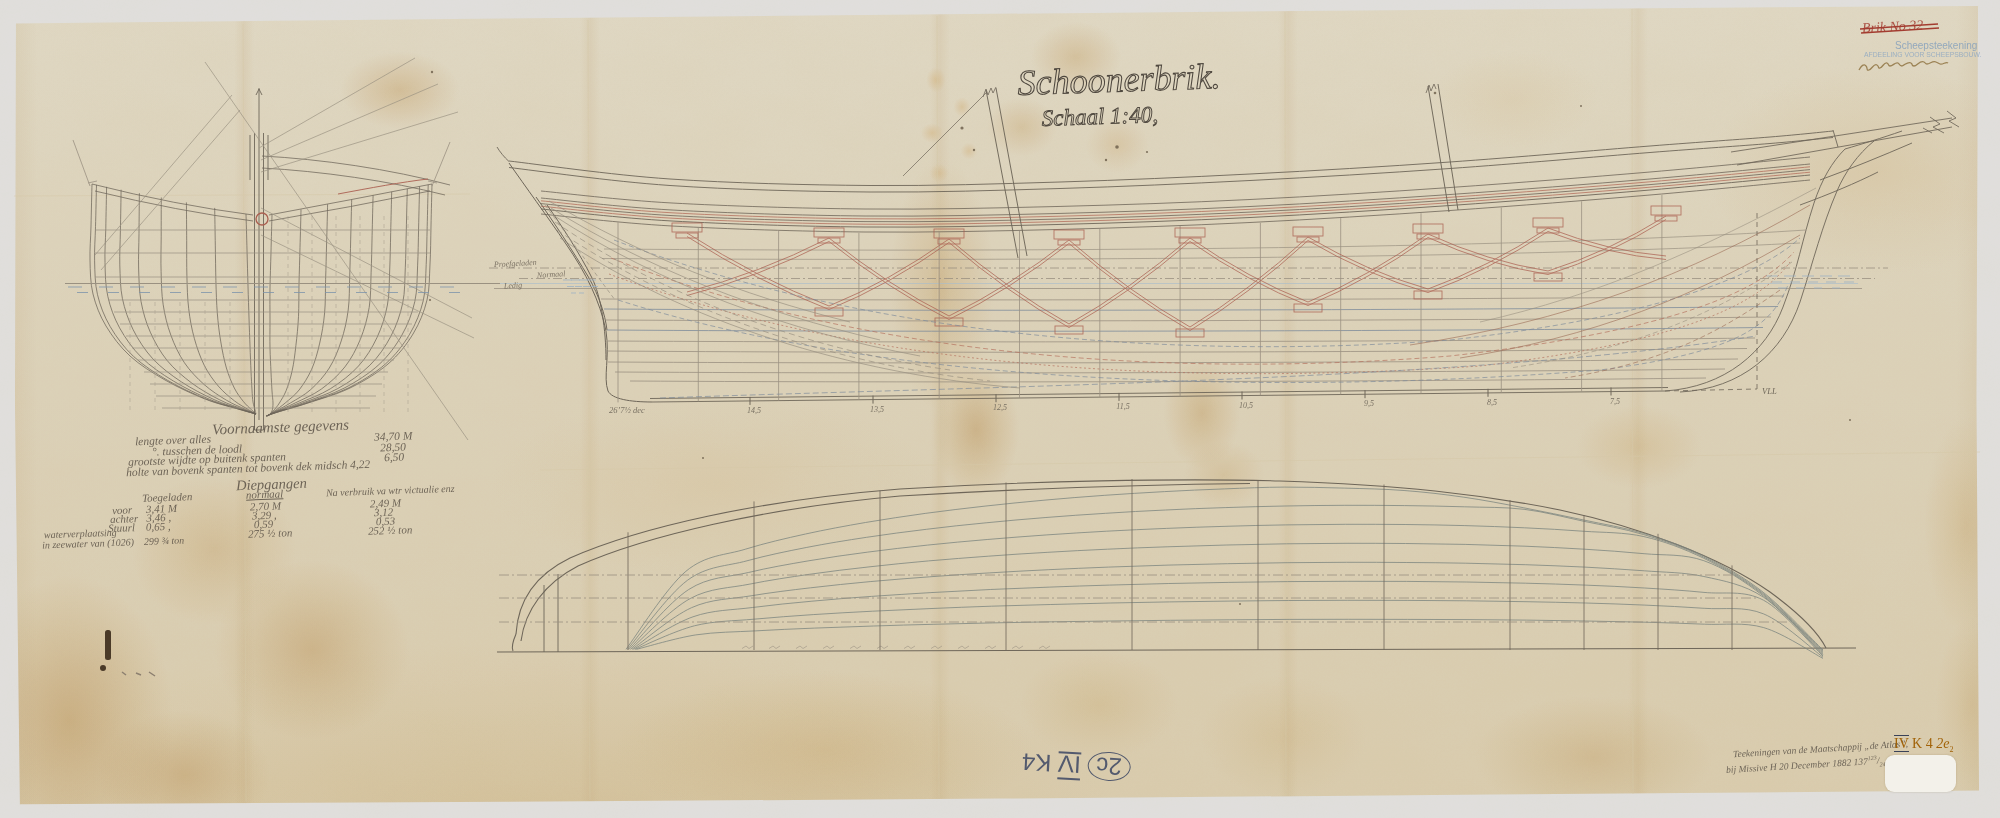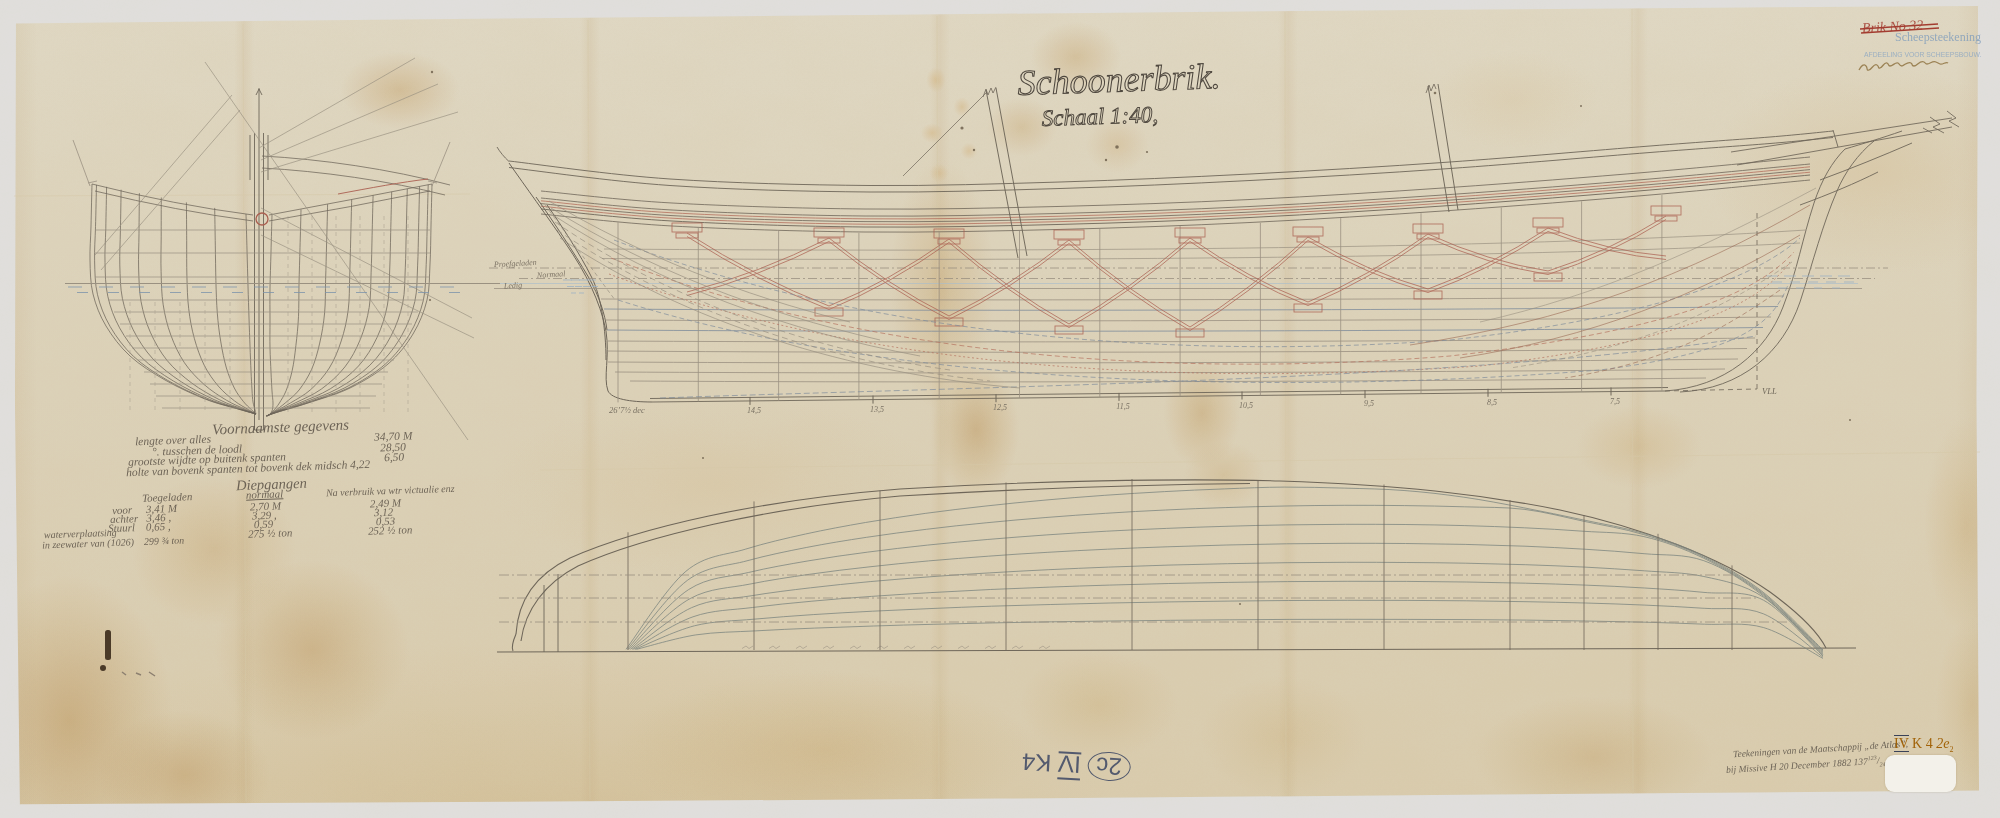--- a/index.html
+++ b/index.html
@@ -528,21 +528,21 @@
 
 <div class="hw" style="left:1862px;top:20px;font-size:14px;color:#a33c30;transform:rotate(-3deg);">Brik No 32</div>
 <svg class="main" width="2000" height="818" style="pointer-events:none">
 
   <g stroke="#a33c30" stroke-width="1.3">
       <path d="M1860,29 L1938,24"></path>
       <path d="M1861,33 L1939,28"></path>
     </g>
 </svg>
 
-<div class="hw" style="left:1895px;top:31px;font-size:12px;color:#85a0bc;font-style:normal;font-family:Liberation Serif, serif;">Scheepsteekening</div>
+<div class="hw" style="left:1895px;top:41px;font-size:10px;color:#85a0bc;font-style:normal;font-family:Liberation Sans, sans-serif;">Scheepsteekening</div>
 
 <div class="hw" style="left:1864px;top:51px;font-size:6.8px;color:#8fa8c2;font-style:normal;font-family:'Liberation Sans',sans-serif;">AFDEELING VOOR SCHEEPSBOUW.</div>
 
 <svg class="main" width="2000" height="818" style="pointer-events:none">
     <path d="M1859,70 c2,-4 5,-7 7,-4 c2,2 0,5 3,4 c3,-1 5,-7 8,-5 c2,1 1,4 3,3 c3,-1 4,-6 7,-5 c2,1 1,3 3,3 c3,0 5,-4 8,-3 c2,1 1,3 4,3 c3,-1 6,-5 9,-3 c2,1 0,3 3,3 c3,0 6,-6 10,-4 c2,1 1,2 3,2 c3,0 6,-4 9,-2 l4,2 c3,1 6,-3 8,-1" stroke="#9b8254" stroke-width="1.3" fill="none"></path>
   </svg>
 
 <div class="hw" style="left:212px;top:420px;font-size:15px;transform:rotate(-2deg);">Voornaamste gegevens</div>
 
 <div class="hw" style="left:135px;top:434px;font-size:11.5px;transform:rotate(-2deg);">lengte over alles</div>

